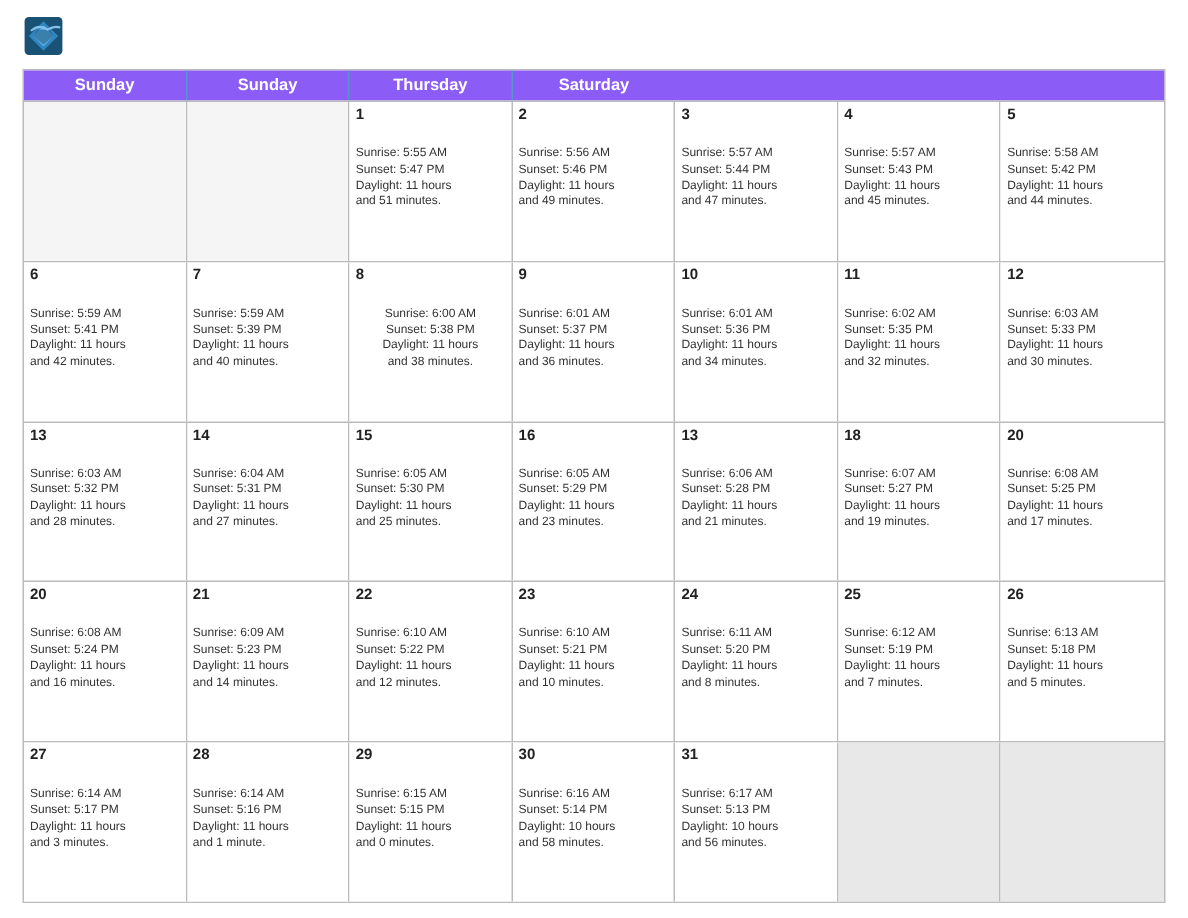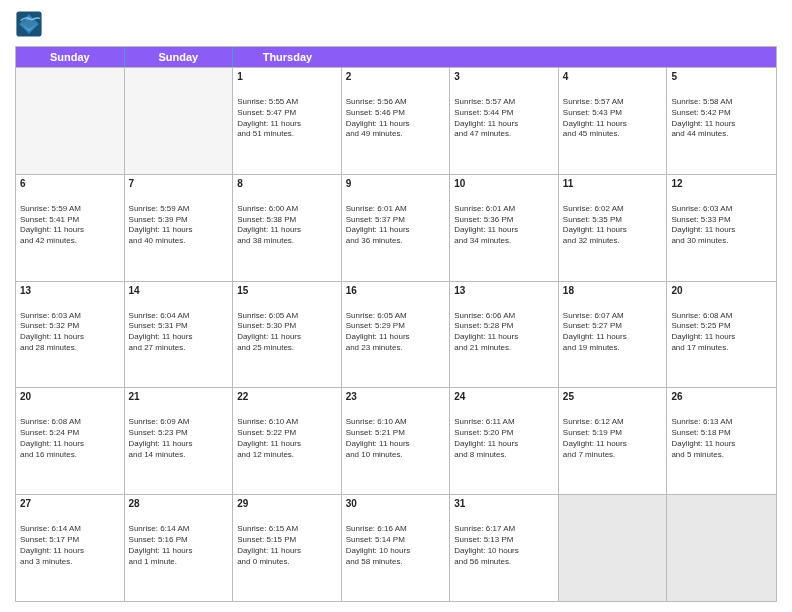--- a/index.html
+++ b/index.html
@@ -130,20 +130,21 @@
       <div class="month-title"></div>
       <div class="subtitle"></div>
     </div>
   </div>
 
   <div class="calendar">
     <div class="cal-header">
     <div class="cal-header-cell">Sunday</div>
         <div class="cal-header-cell">Sunday</div>
         <div class="cal-header-cell">Thursday</div>
+        <div class="cal-header-cell">Saturday</div>
       </div>
     <div class="cal-body">
     <div class="cal-row">
           <div class="cal-cell empty"></div>
           <div class="cal-cell empty"></div>
           <div class="cal-cell">
             <span class="day-num">1</span>
             <div class="cell-text" style="white-space: pre-line;">Sunrise: 5:55 AM
 Sunset: 5:47 PM
 Daylight: 11 hours
@@ -188,21 +189,21 @@
           </div>
           <div class="cal-cell">
             <span class="day-num">7</span>
             <div class="cell-text" style="white-space: pre-line;">Sunrise: 5:59 AM
 Sunset: 5:39 PM
 Daylight: 11 hours
 and 40 minutes.</div>
           </div>
           <div class="cal-cell">
             <span class="day-num">8</span>
-            <div class="cell-text" style="white-space: pre-line;">Sunrise: 6:00 AM
+            <div class="cell-text" style="white-space: pre-line; text-align: center;">Sunrise: 6:00 AM
 Sunset: 5:38 PM
 Daylight: 11 hours
 and 38 minutes.</div>
           </div>
           <div class="cal-cell">
             <span class="day-num">9</span>
             <div class="cell-text" style="white-space: pre-line;">Sunrise: 6:01 AM
 Sunset: 5:37 PM
 Daylight: 11 hours
 and 36 minutes.</div>

